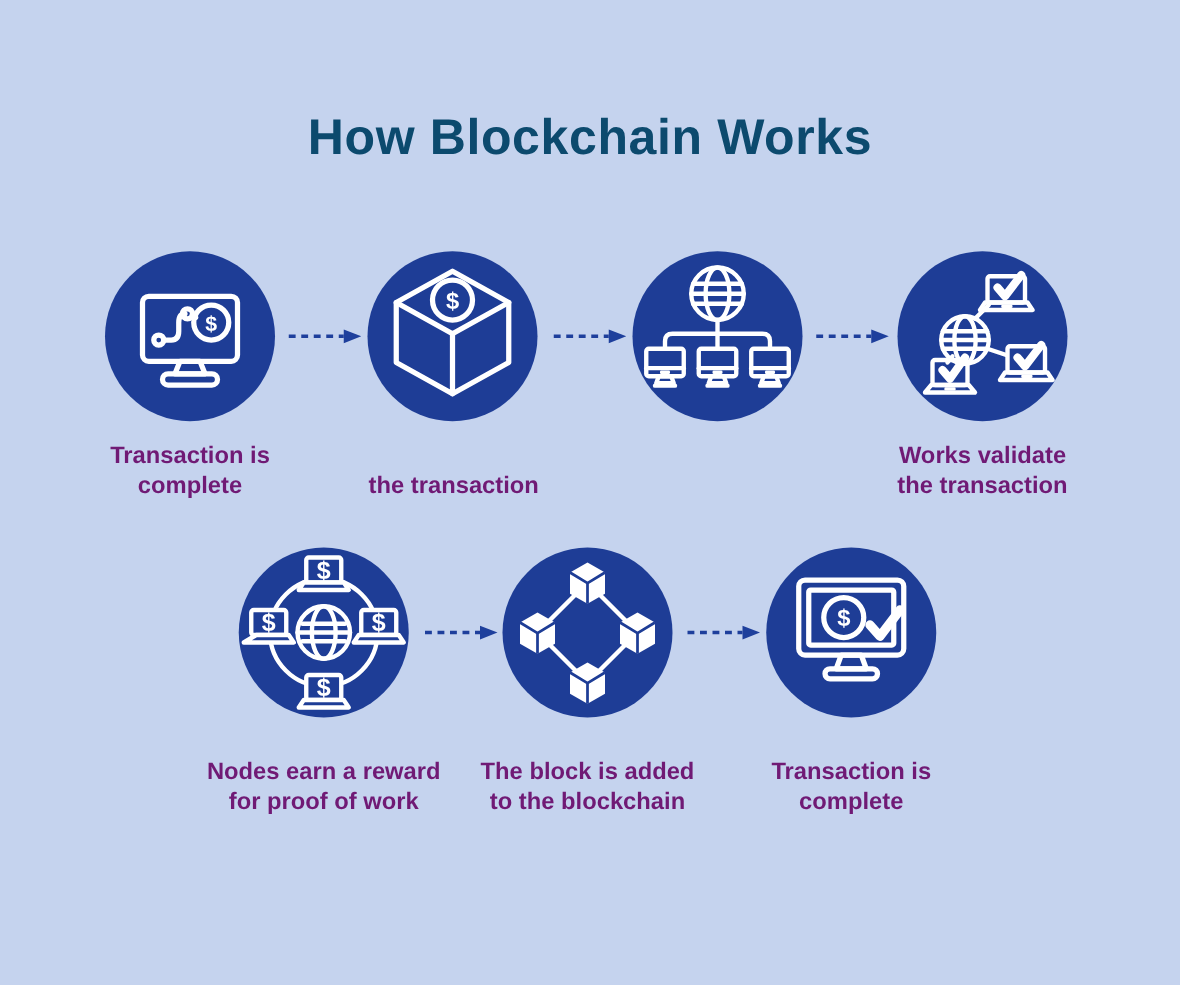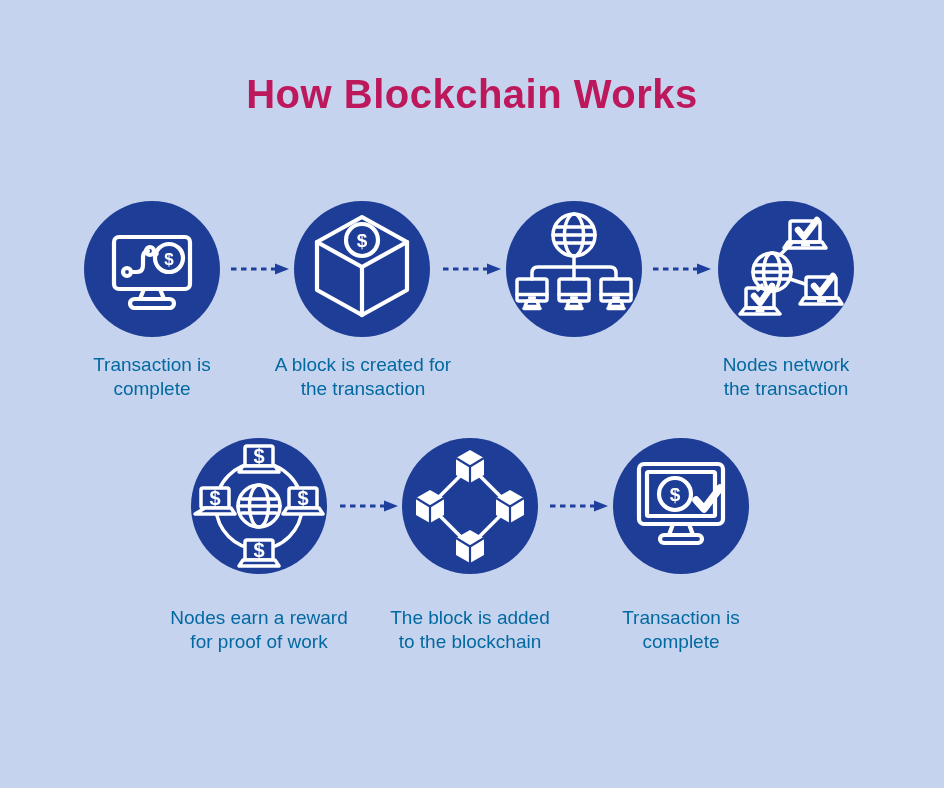--- a/index.html
+++ b/index.html
@@ -6,42 +6,42 @@
   html, body { width: 944px; height: 788px; }
   body { font-family: "Liberation Sans", sans-serif; }
   .canvas {
     position: relative;
     width: 944px; height: 788px;
     background: #c5d3ee;
     overflow: hidden;
   }
   .title {
     position: absolute;
-    top: 72px; left: 0; width: 944px;
+    top: 88px; left: 0; width: 944px;
     text-align: center;
     font-size: 40px;
     font-weight: 800;
     letter-spacing: 0.5px;
-    color: #be185d;
+    color: #0c4a6e;
   }
   .circle {
     position: absolute;
     width: 136px; height: 136px;
     border-radius: 50%;
     background: #1e3d96;
   }
   .circle svg { position: absolute; inset: 0; }
   .caption {
     position: absolute;
     width: 250px;
     text-align: center;
     font-size: 19px;
     line-height: 24px;
-    font-weight: 400;
-    color: #0369a1;
+    font-weight: 700;
+    color: #701a75;
   }
   .arrow { position: absolute; }
   .glyph {
     fill: #ffffff;
     font-family: "Liberation Sans", sans-serif;
     font-weight: bold;
     text-anchor: middle;
   }
   .footer {
     position: absolute;
@@ -222,25 +222,25 @@
   <svg class="arrow" style="left:548px;top:499px" width="62" height="14" viewBox="0 0 62 14">
     <line x1="2" y1="7" x2="46" y2="7" stroke="#1e3f9c" stroke-width="2.8" stroke-dasharray="5.5 4.5"></line>
     <polygon points="46,1.5 60,7 46,12.5" fill="#1e3f9c"></polygon>
   </svg>
 
   <div class="caption" style="left:27px;top:353px">
     <span>Transaction is</span><br>
     <span>complete</span>
   </div>
   <div class="caption" style="left:238px;top:353px">
-    <span>A block is created for</span><br>
+    <br>
     <span>the transaction</span>
   </div>
   <div class="caption" style="left:661px;top:353px">
-    <span>Nodes network</span><br>
+    <span>Works validate</span><br>
     <span>the transaction</span>
   </div>
   <div class="caption" style="left:345px;top:606px">
     <span>The block is added</span><br>
     <span>to the blockchain</span>
   </div>
   <div class="caption" style="left:134px;top:606px">
     <span>Nodes earn a reward</span><br>
     <span>for proof of work</span>
   </div>

